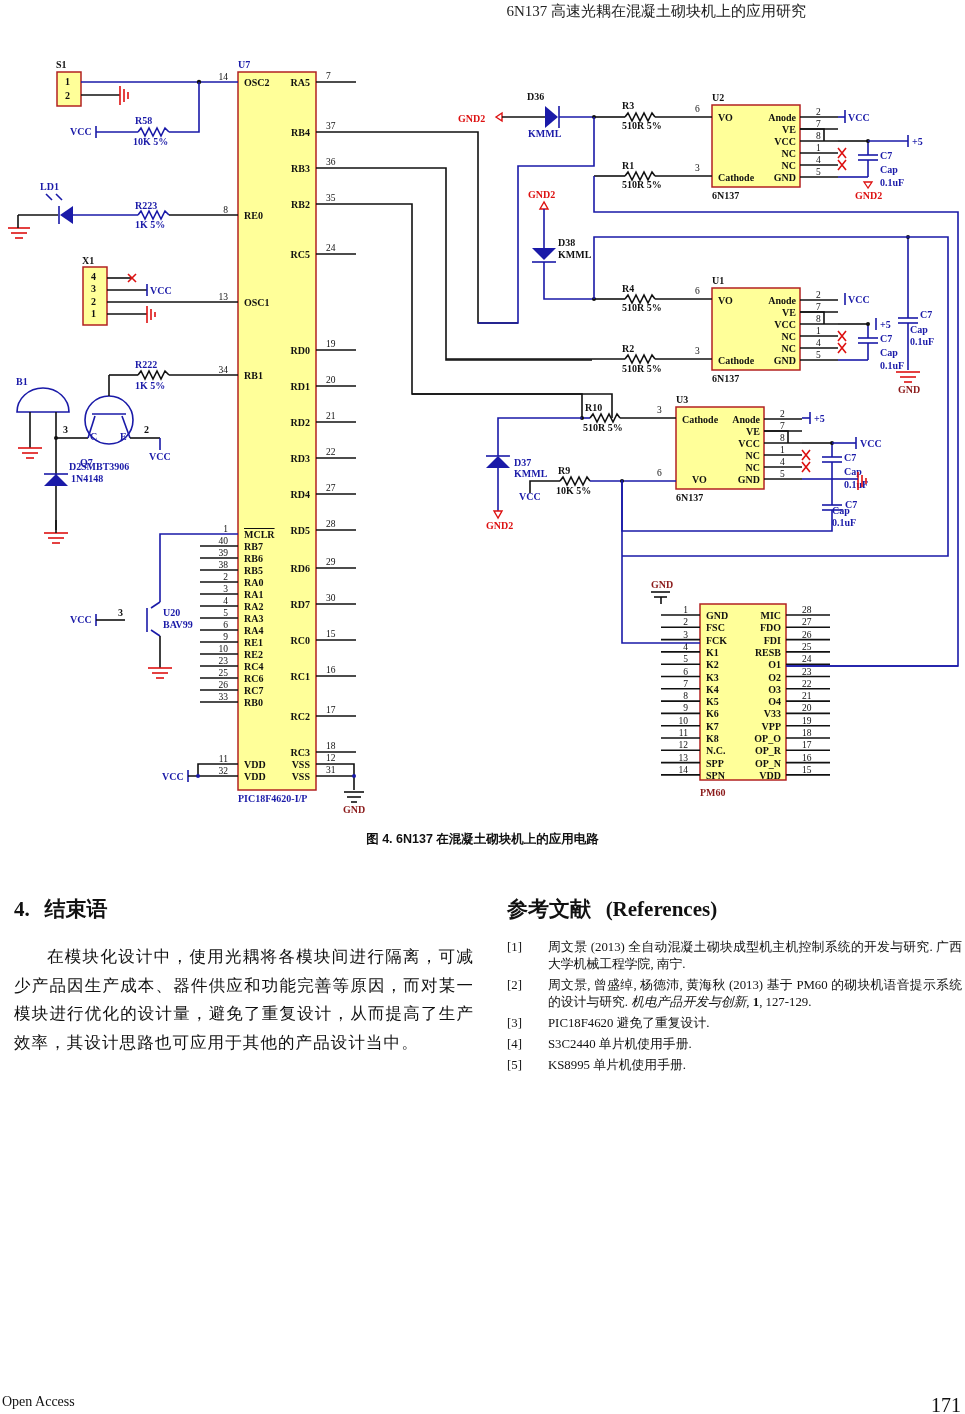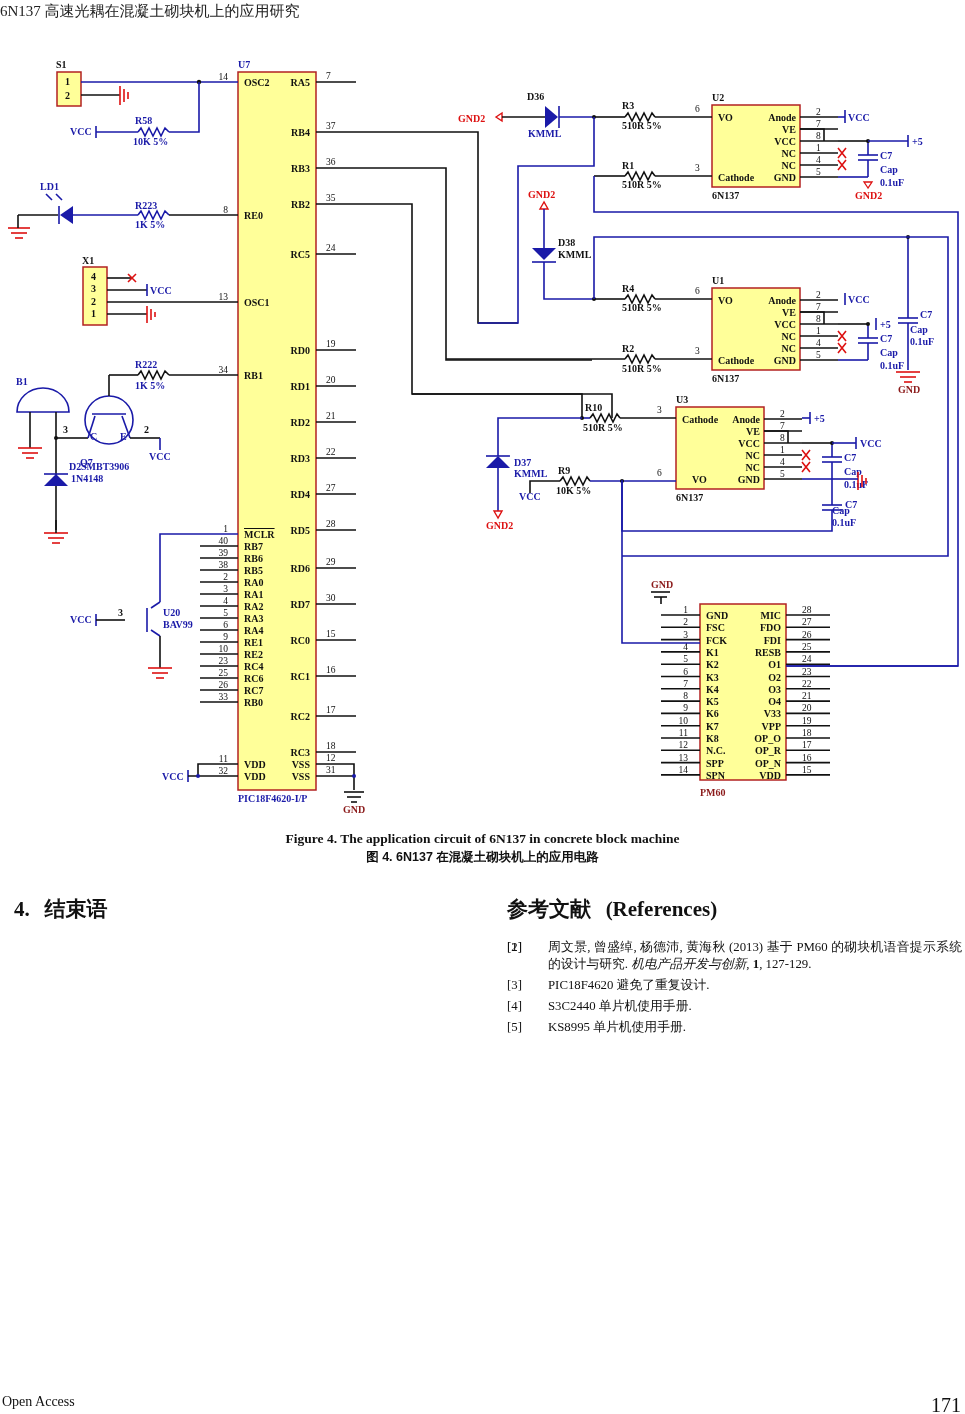--- a/index.html
+++ b/index.html
@@ -1,18 +1,18 @@
 <!DOCTYPE html>
 <html><head>
 <meta charset="utf-8">
 <style>
   html, body { margin:0; padding:0; background:#ffffff; }
   body { width:965px; height:1414px; position:relative; overflow:hidden;
          font-family:"Liberation Serif", "DejaVu Serif", serif; color:#111; }
-  .running-head { position:absolute; top:2px; left:0; width:806px; text-align:left;
+  .running-head { position:absolute; top:2px; left:0; width:806px; text-align:right;
          font-size:15px; color:#222; }
   .figure { position:absolute; left:0; top:52px; width:965px; height:770px; }
   .figure svg { display:block; }
   .caption { position:absolute; top:830px; left:0; width:965px; text-align:center;
          font-weight:bold; font-size:13.5px; line-height:18px; }
   .col-left { position:absolute; left:14px; top:895px; width:460px; }
   .col-right { position:absolute; left:507px; top:895px; width:455px; }
   h2.sec { margin:0; font-size:21px; font-weight:bold; font-family:"DejaVu Sans", sans-serif; }
   h2.sec .num { font-family:"Liberation Serif", serif; }
   h2.ref { margin:0; font-size:21px; font-weight:bold; font-family:"DejaVu Sans", sans-serif; }
@@ -629,32 +629,32 @@
           <text class="pin" x="802" y="772.9">15</text>
           <text class="t" x="781" y="778.9" text-anchor="end">VDD</text>
         </g>
     <polyline class="wb" points="700,643 622,643 622,480 622,556"></polyline>
     <polyline class="wb" points="786,666 958,666"></polyline>
   </g>
 </svg>
 </div>
 
 <div class="caption">
-  <div>Figure 4. The application circuit of 6N137 in concrete block machine</div>
   <div style="font-family:Liberation Sans, sans-serif;font-size:12.5px;">图 4. 6N137 在混凝土砌块机上的应用电路</div>
 </div>
 
 <div class="col-left">
   <h2 class="sec"><span class="num">4.</span>&nbsp; <span>结束语</span></h2>
+  <p class="para">在模块化设计中，使用光耦将各模块间进行隔离，可减少产品因生产成本、器件供应和功能完善等原因，而对某一模块进行优化的设计量，避免了重复设计，从而提高了生产效率，其设计思路也可应用于其他的产品设计当中。</p>
 </div>
 
 <div class="col-right">
   <h2 class="ref"><span>参考文献</span>&nbsp; <span class="en">(References)</span></h2>
   <ol class="refs">
-    <li><span class="rnum">[1]</span></li>
+    <li><span class="rnum">[1]</span><span>周文景 (2013) 全自动混凝土砌块成型机主机控制系统的开发与研究. 广西大学机械工程学院, 南宁.</span></li>
     <li><span class="rnum">[2]</span><span>周文景, 曾盛绰, 杨德沛, 黄海秋 (2013) 基于 PM60 的砌块机语音提示系统的设计与研究. </span><span class="italic">机电产品开发与创新</span><span>, </span><span class="bold">1</span><span>, 127-129.</span></li>
     <li><span class="rnum">[3]</span><span>PIC18F4620 避免了重复设计.</span></li>
     <li><span class="rnum">[4]</span><span>S3C2440 单片机使用手册.</span></li>
     <li><span class="rnum">[5]</span><span>KS8995 单片机使用手册.</span></li>
   </ol>
 </div>
 
 <div class="footer-left">Open Access</div>
 <div class="footer-right">171</div>
 

